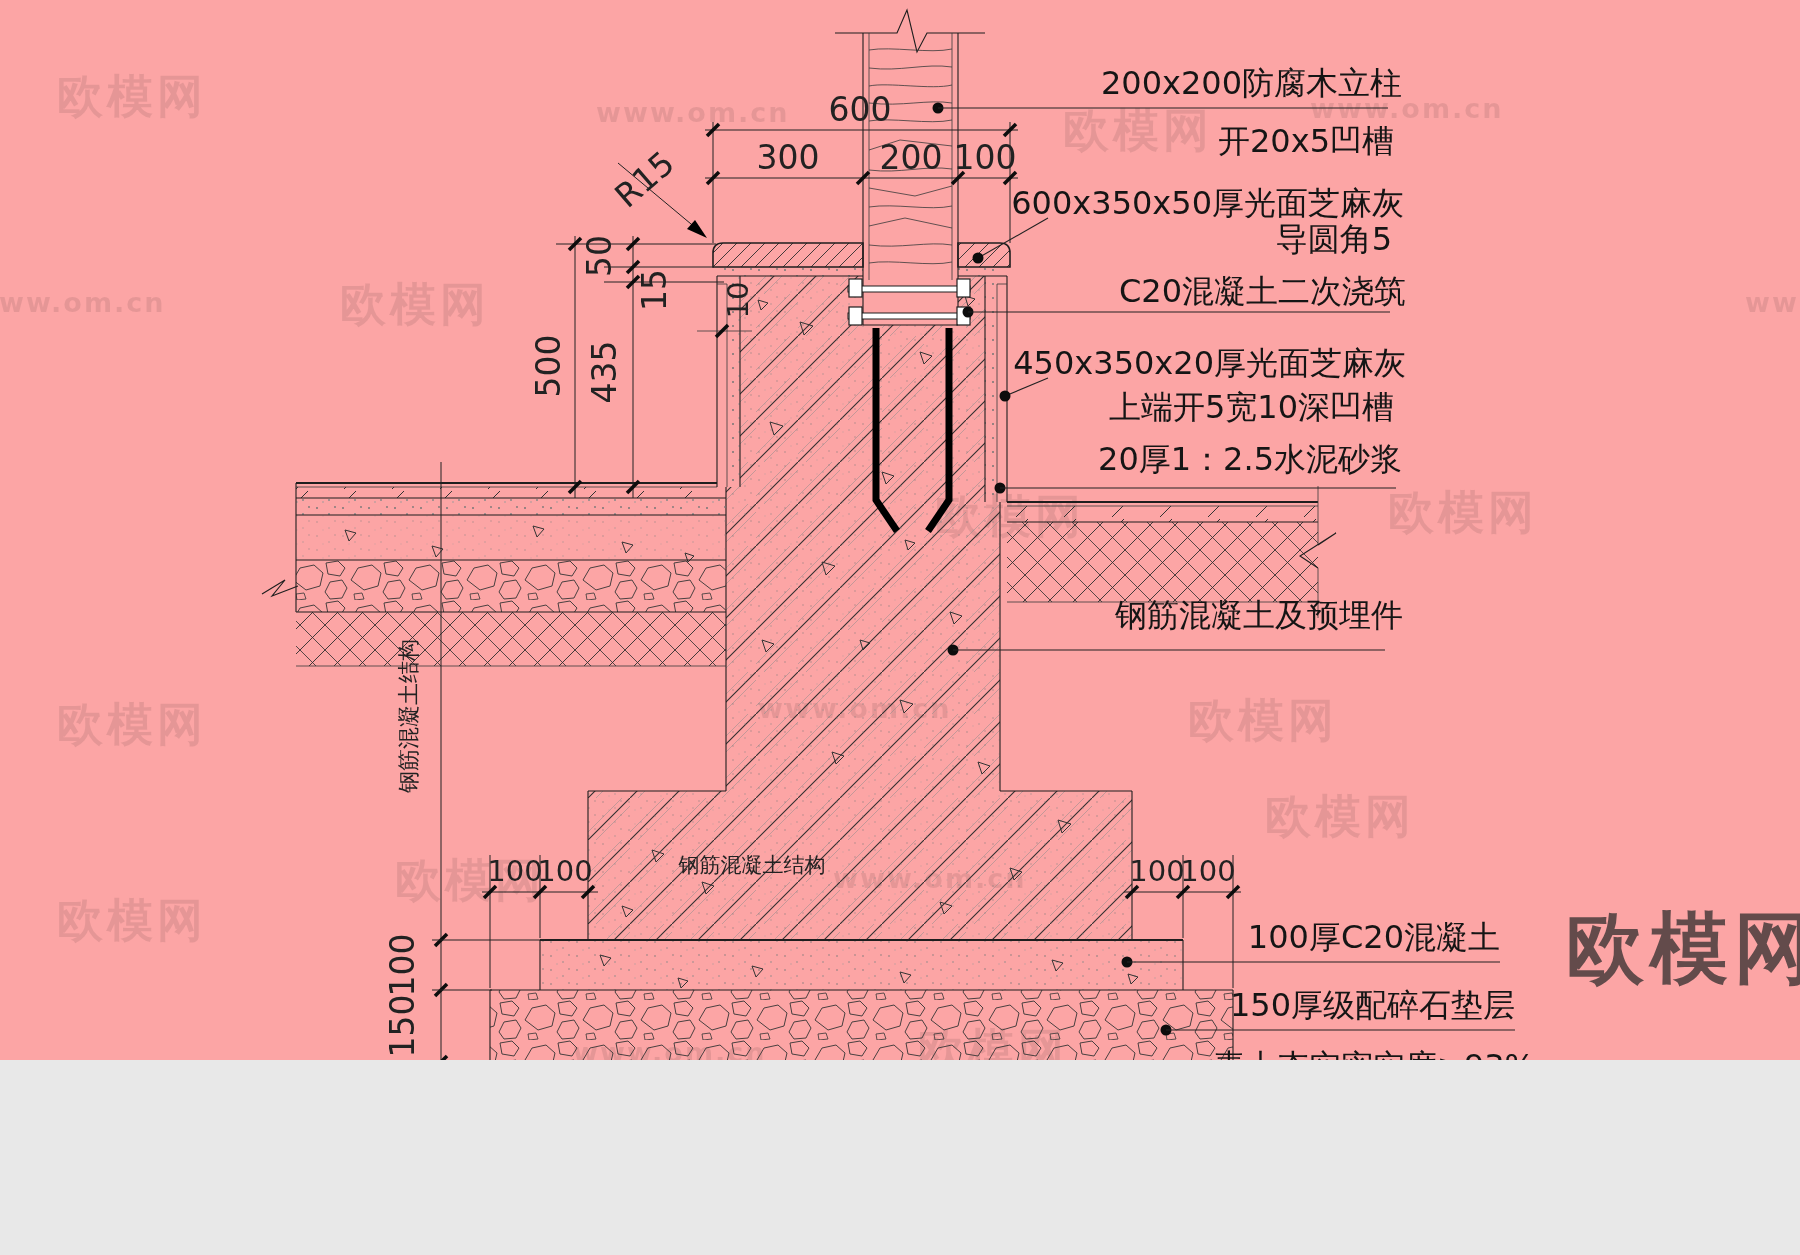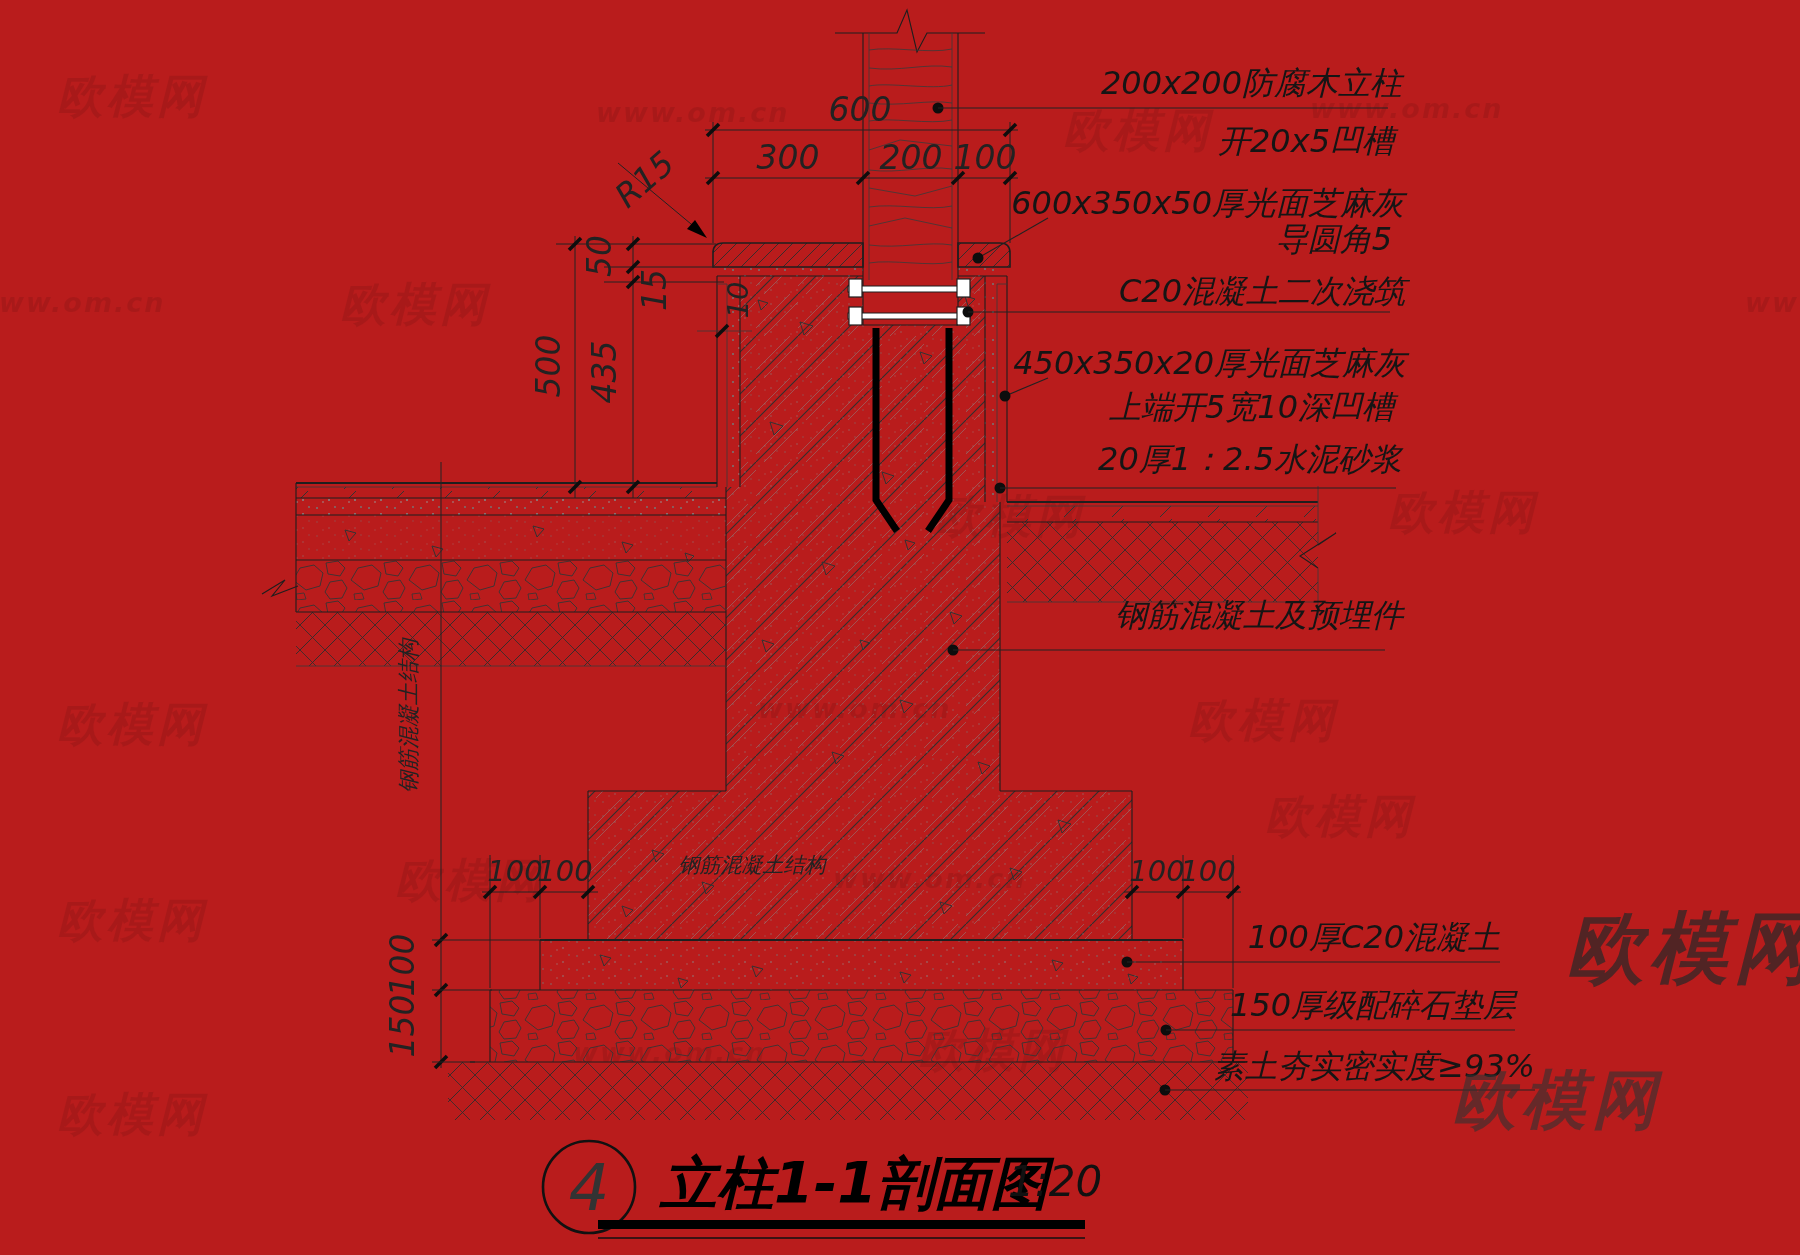--- a/index.html
+++ b/index.html
@@ -1,17 +1,17 @@
 <!DOCTYPE html>
 <html><head>
 <meta charset="utf-8">
 <style>
   html,body{margin:0;padding:0;background:#e8e8e8;}
-  .stage{position:relative;width:1800px;height:1255px;background:#b91c1c;overflow:hidden;
-         font-family:"DejaVu Sans","Liberation Sans",sans-serif;font-style:italic;}
+  .stage{position:relative;width:1800px;height:1060px;background:#fca5a5;overflow:hidden;
+         font-family:"DejaVu Sans","Liberation Sans",sans-serif;}
   svg{position:absolute;left:0;top:0;}
   text{font-family:"DejaVu Sans","Liberation Sans",sans-serif;}
   .ln{stroke:#1e1e1e;stroke-width:1.1;fill:none}
   .lt{stroke:#1e1e1e;stroke-width:1.9;fill:none}
   .thin{stroke:#3a3a3a;stroke-width:.8;fill:none}
   .dim{stroke:#222;stroke-width:1;fill:none}
   .lead{stroke:#222;stroke-width:1.1;fill:none}
   .tick{stroke:#0d0d0d;stroke-width:3.6;fill:none}
   .dot{fill:#0d0d0d}
   .num{font-size:33px;fill:#222}

